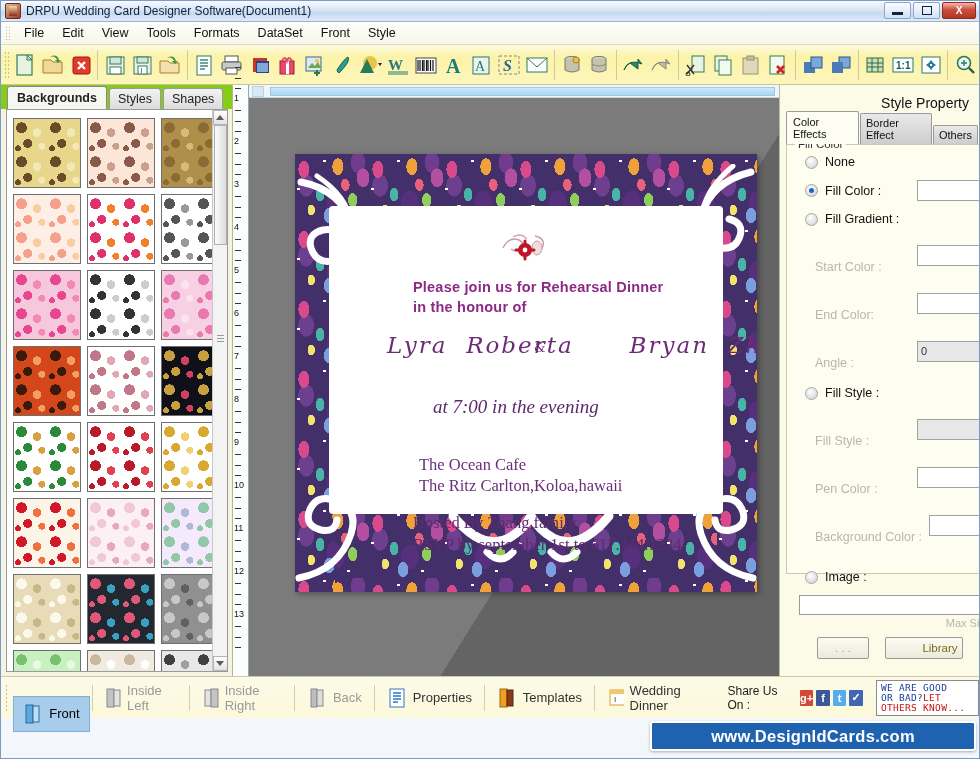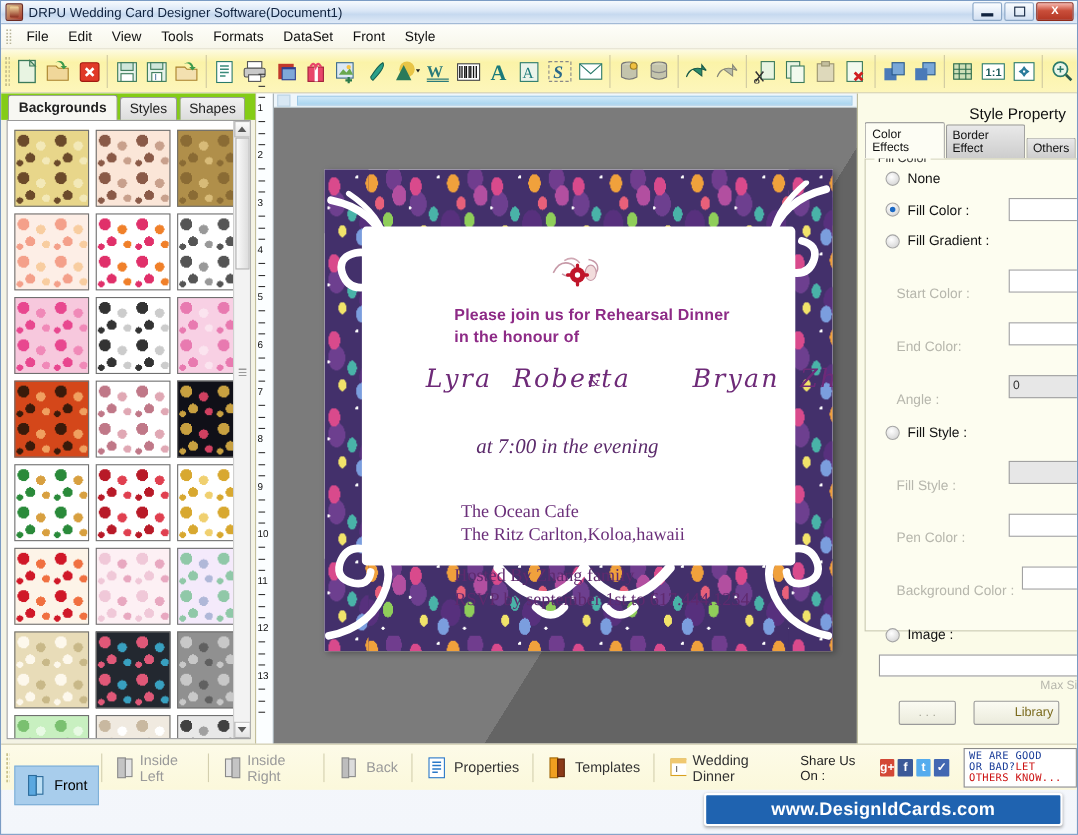--- a/index.html
+++ b/index.html
@@ -232,21 +232,21 @@
      color:#fff; display:flex;align-items:center;justify-content:center; font-weight:bold;}
   #soc-g{ background:#d34836;}
   #soc-f{ background:#3b5998;}
   #soc-t{ background:#55acee;}
   #soc-l{ background:#4267b2;}
   #ratebox{ margin-left:10px; border:1px solid #8a8a8a; background:#fff;
      padding:2px 4px; font-family:"DejaVu Sans Mono",monospace; font-size:9.5px;
      color:#1b3e99; line-height:10px; letter-spacing:.3px; width:120px;}
   #ratebox .red{ color:#cc1111; }
   #urlbar{
-    position:absolute; right:13px; bottom:-33px; width:326px; height:30px;
+    position:absolute; right:3px; bottom:-33px; width:326px; height:30px;
     background:#1f63b0; border:2px solid #fff; border-radius:3px;
     display:flex; align-items:center; justify-content:center;
     color:#fff; font-size:16.5px; font-weight:bold; letter-spacing:.3px;
     box-shadow:0 1px 3px rgba(0,0,0,.3);
   }
 </style>
 </head>
 <body>
 
 <div id="app">

